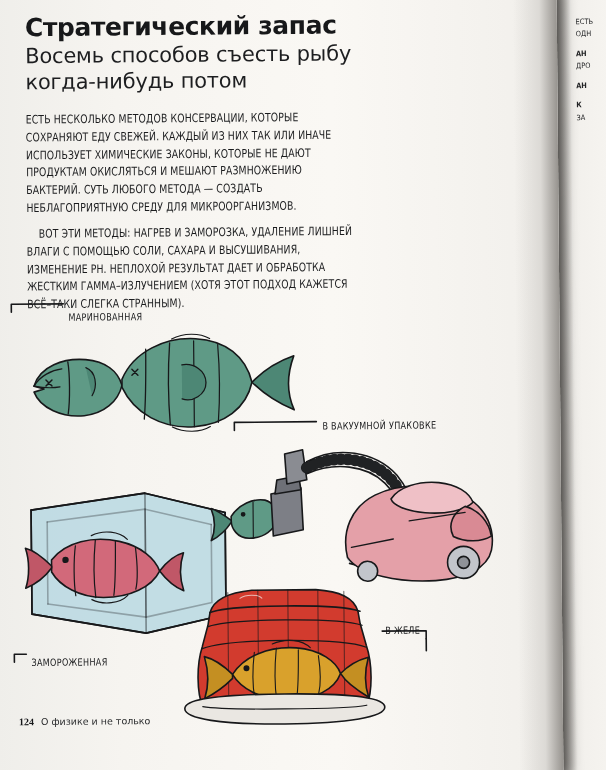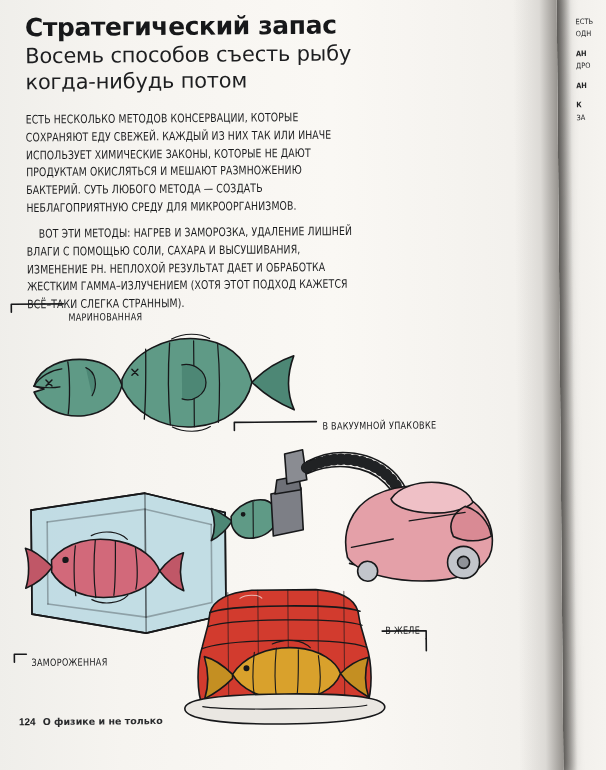--- a/index.html
+++ b/index.html
@@ -138,30 +138,29 @@
   
   .footer {
     position: absolute;
     left: 22px;
     top: 722px;
     display: flex;
     align-items: baseline;
     gap: 7px;
   }
   .folio {
-    font-family: Liberation Sans, sans-serif;
+    font-family: Liberation Serif, serif;
     font-weight: bold;
     font-size: 10px;
     color: #17181a;
   }
   .footer-title {
     font-family: "DejaVu Sans", sans-serif;
     font-size: 9.5px;
     color: #2a2b2d;
-    font-weight: bold;
   }
 
   
   .rp-text {
     position: absolute;
     left: 576px;
     top: 16px;
     width: 34px;
     font-family: "DejaVu Sans Condensed", "DejaVu Sans", sans-serif;
     font-size: 7.4px;

